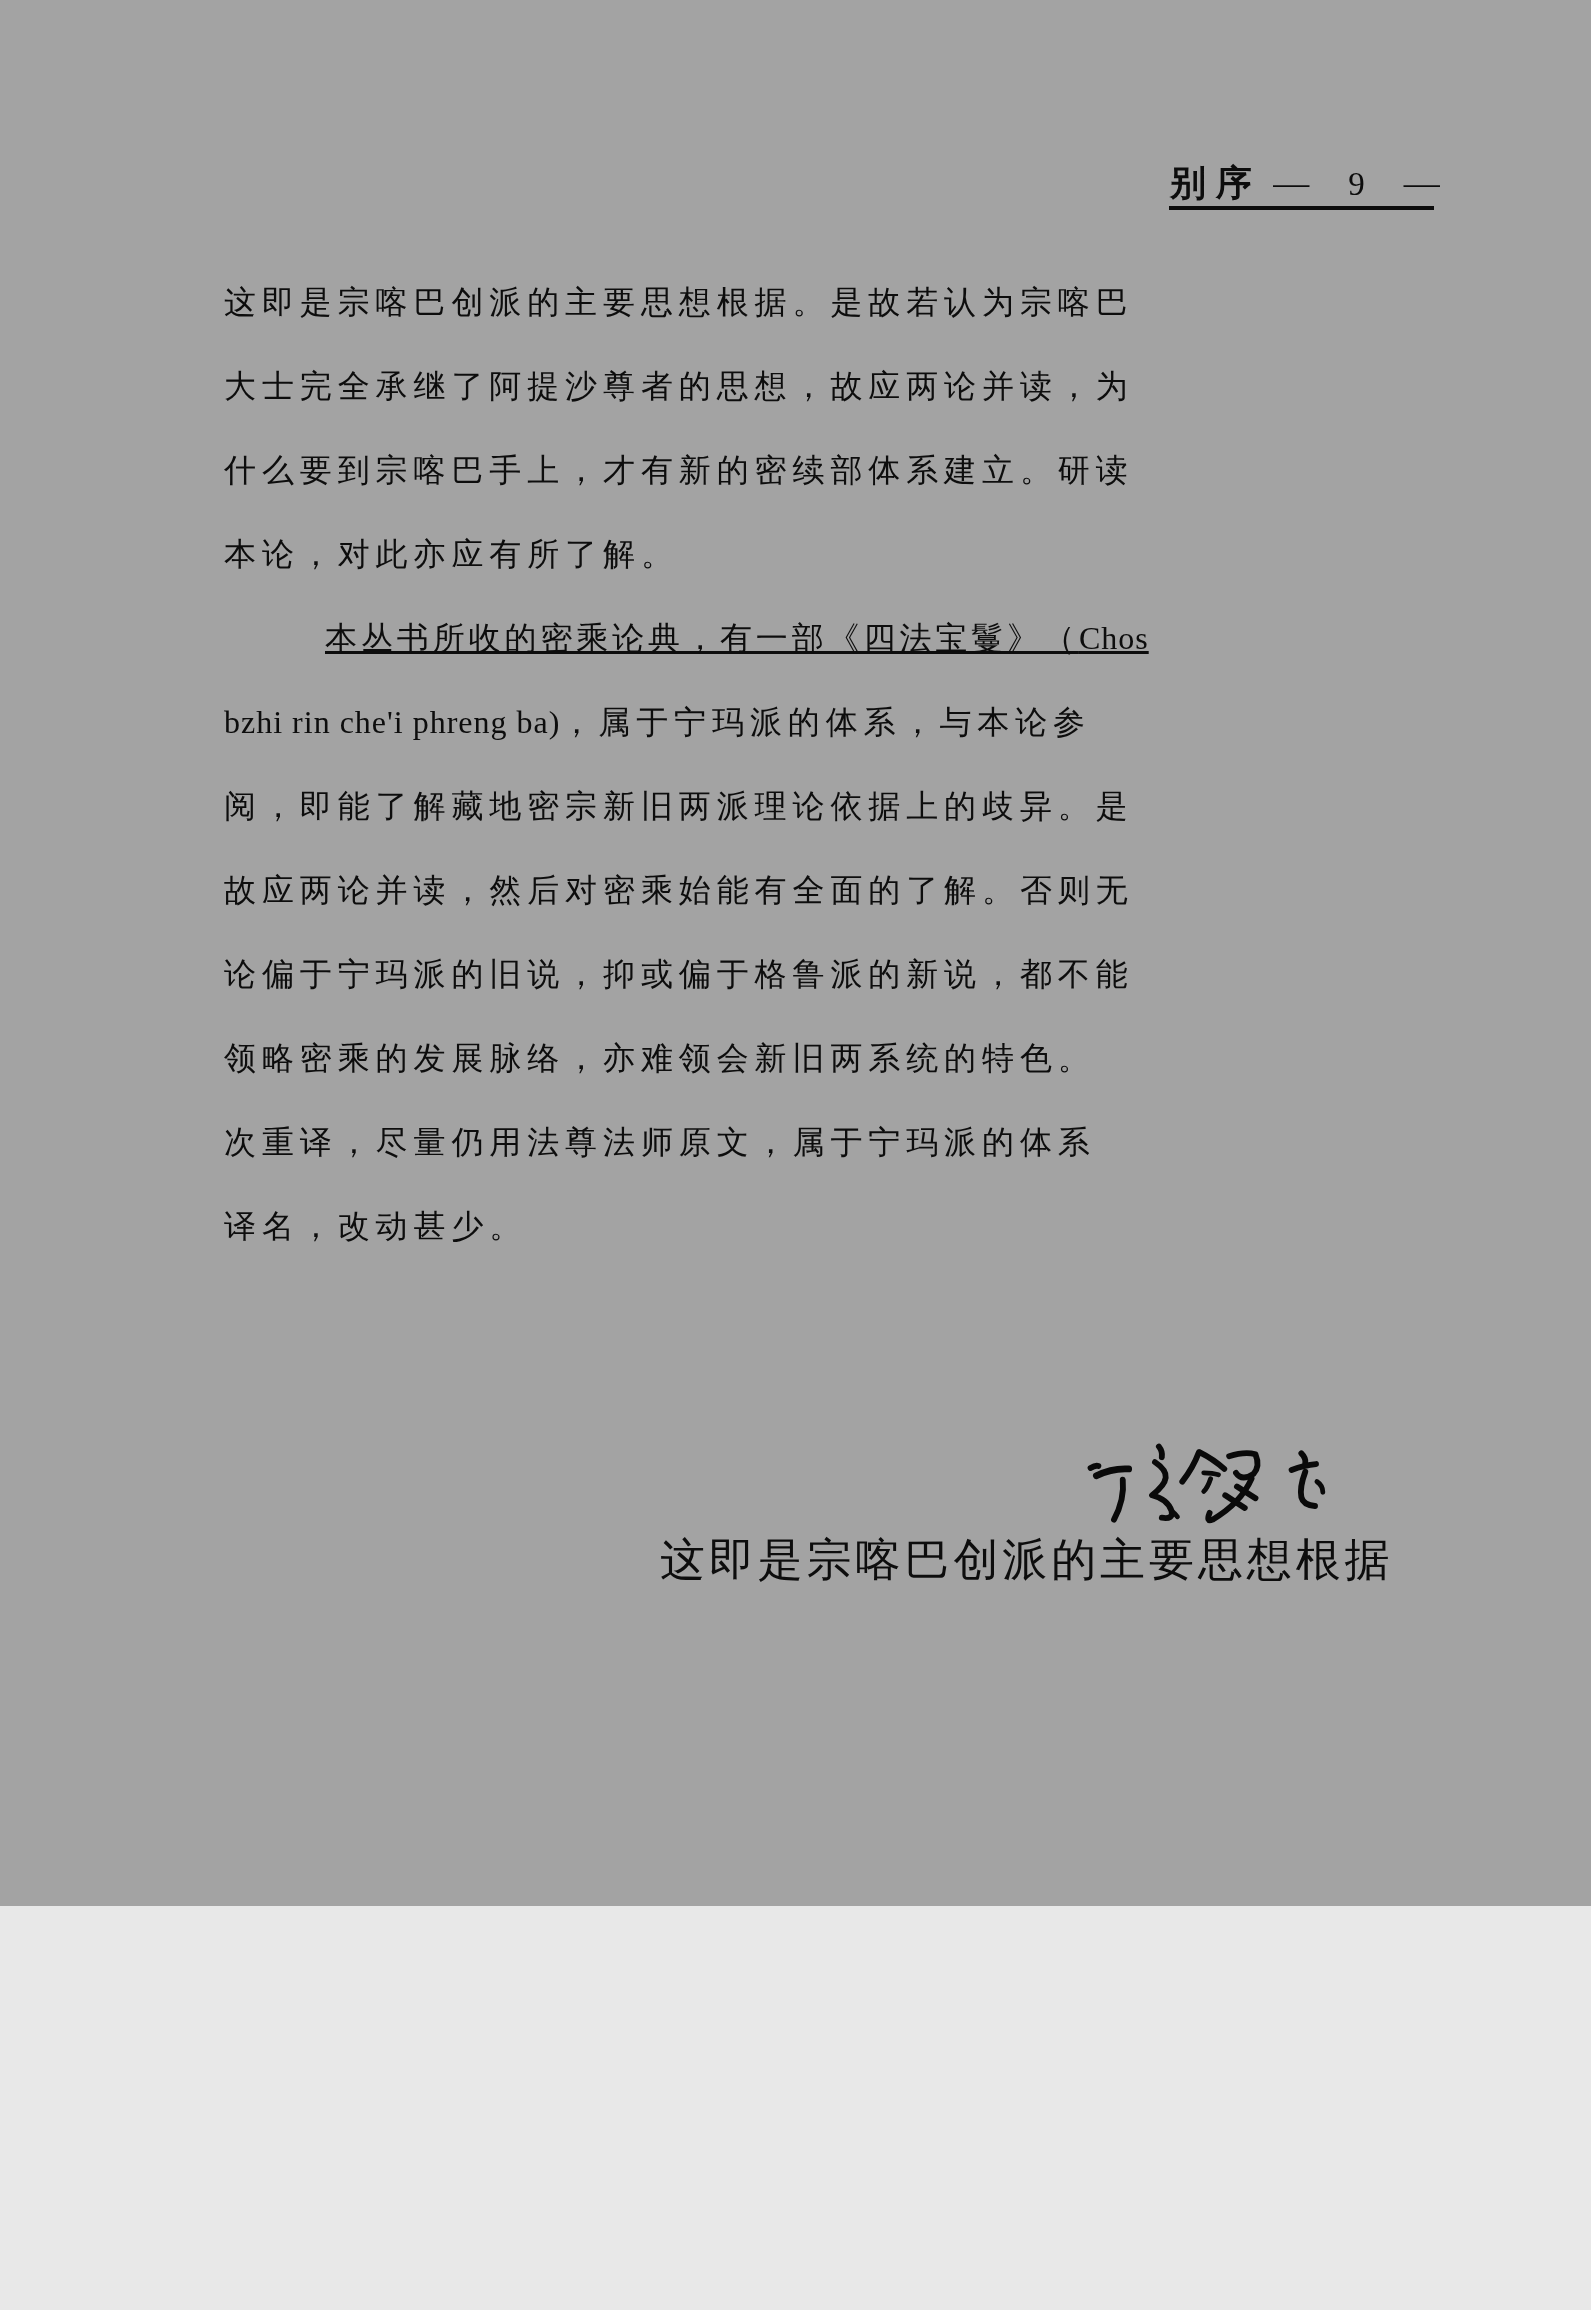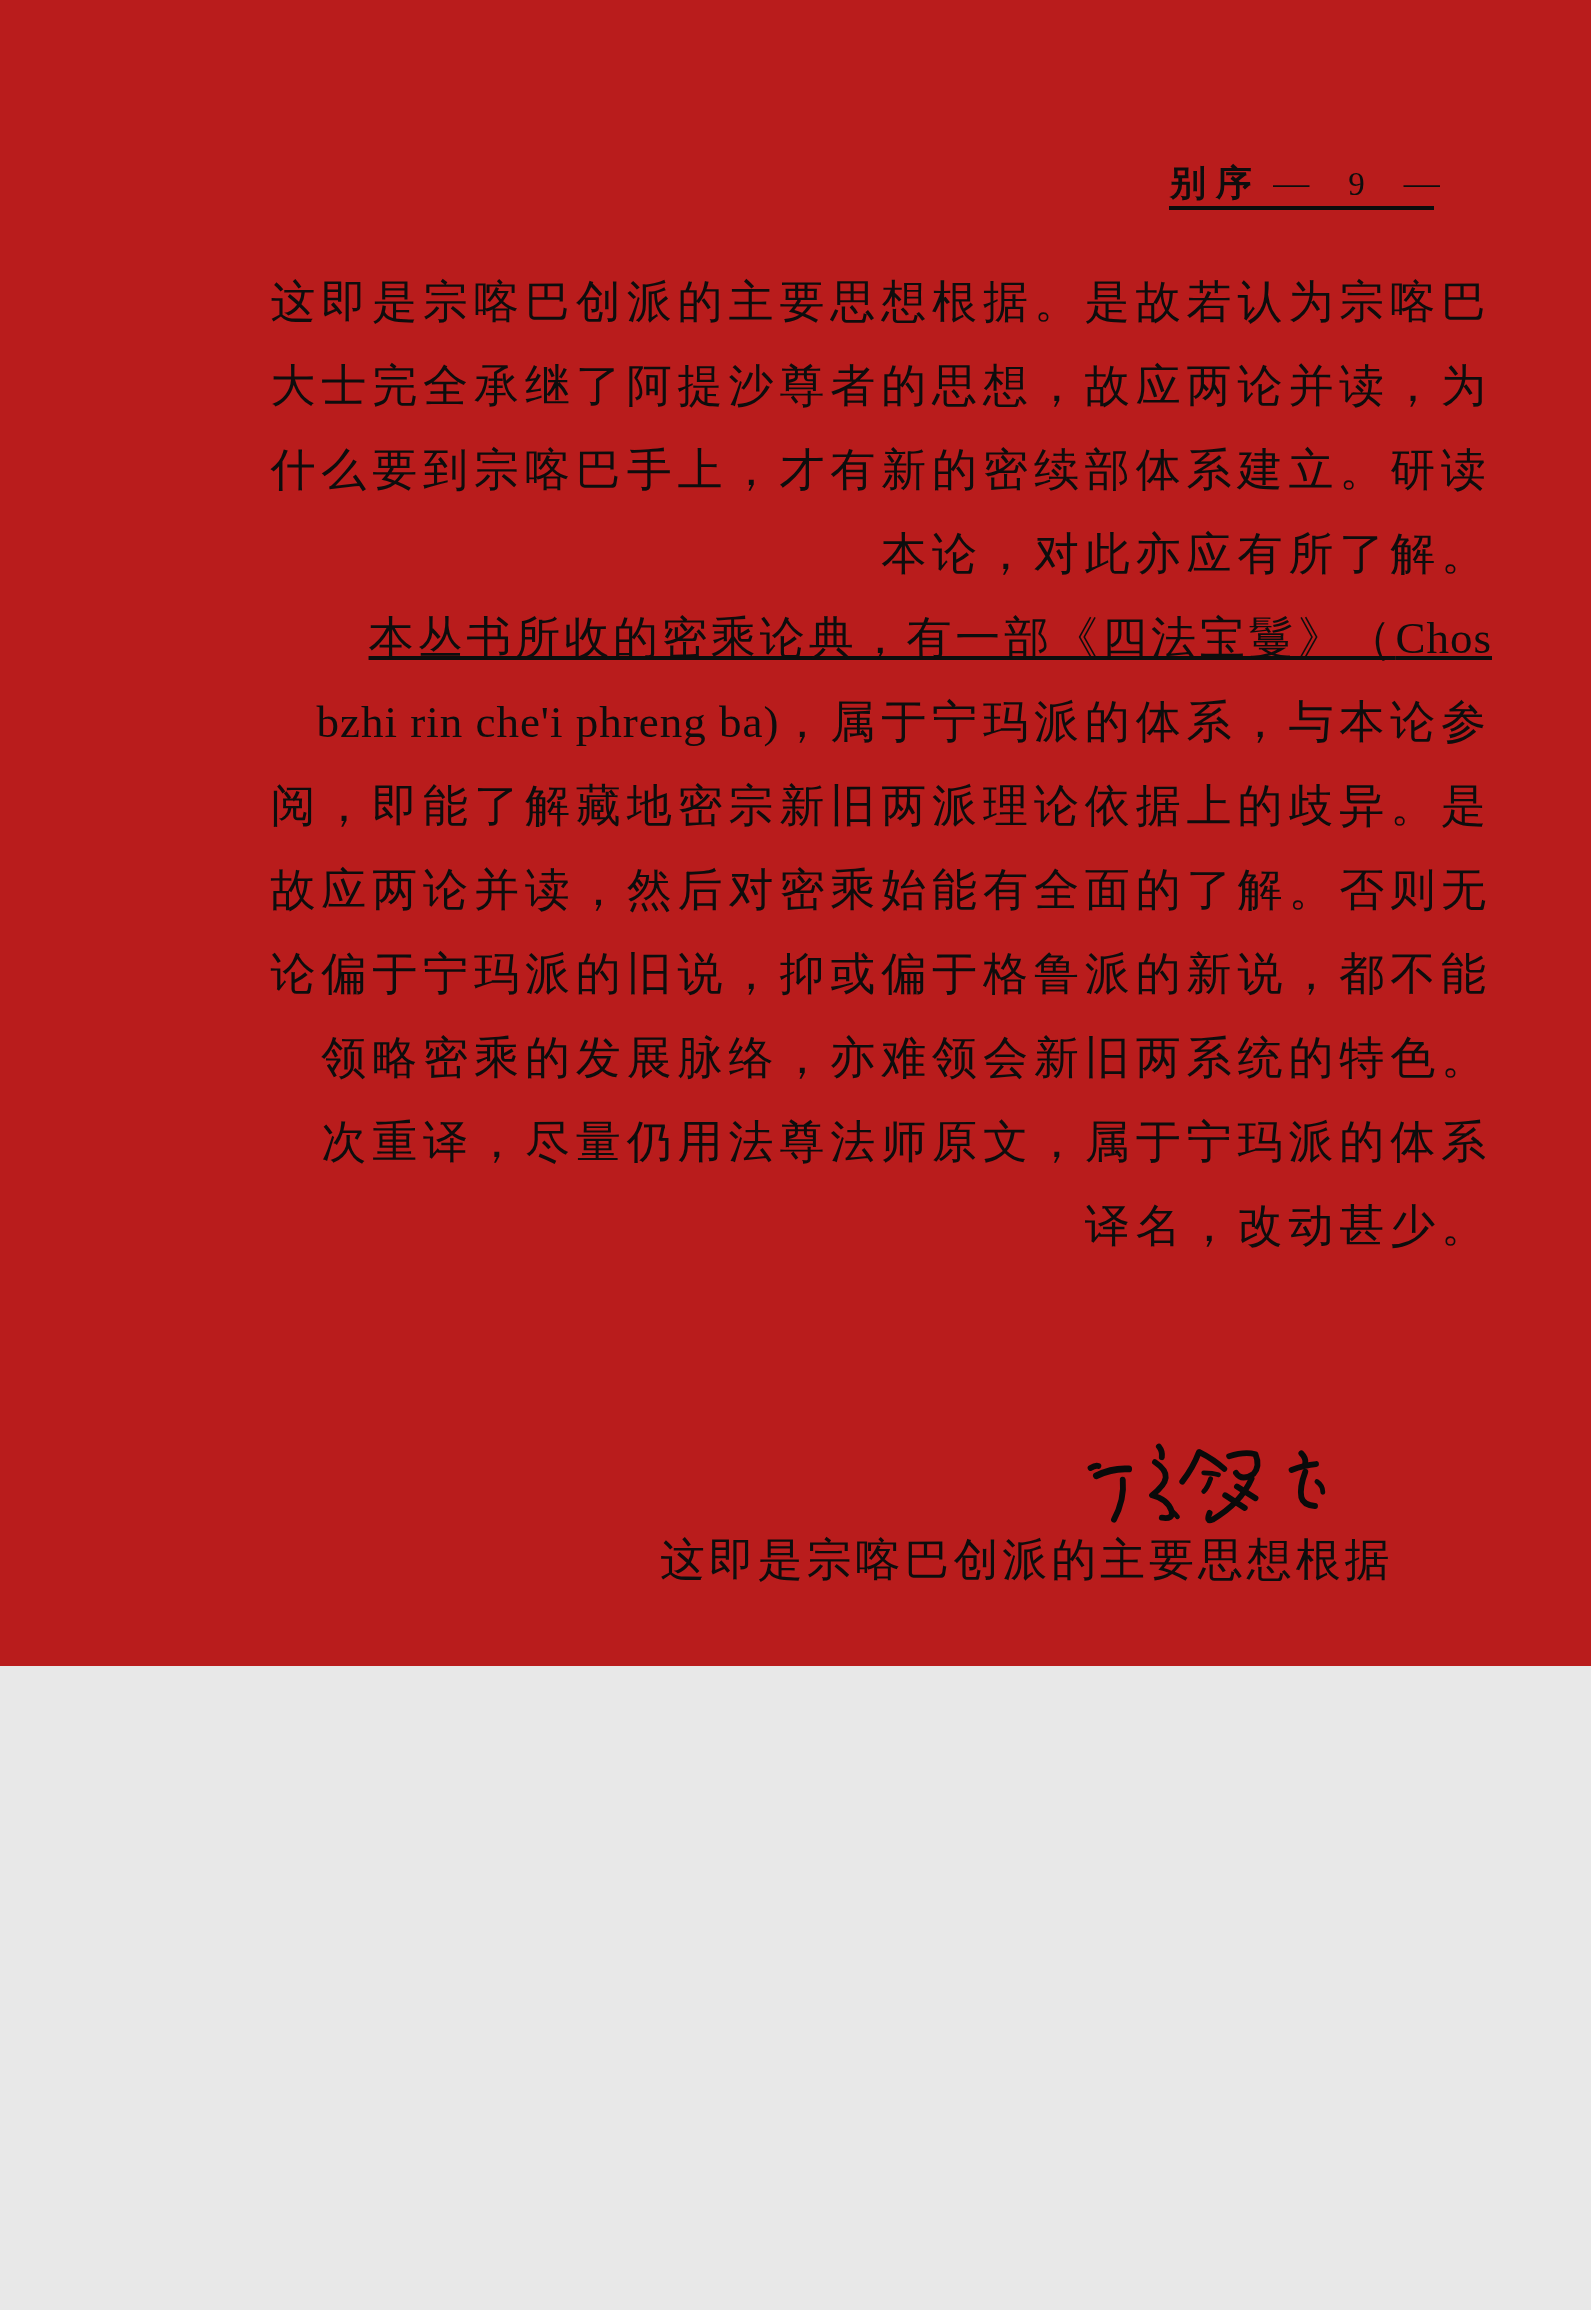--- a/index.html
+++ b/index.html
@@ -1,20 +1,20 @@
 <!DOCTYPE html>
 <html><head>
 <meta charset="utf-8">
 <style>
   html,body { margin:0; padding:0; background:#e8e8e8; }
   #page {
     position:relative;
-    width:1592px; height:1666px;
+    width:1592px; height:1906px;
     margin:0 auto;
-    background:#b91c1c;
+    background:#a3a3a3;
     color:#0d0d0d;
     font-family:"Liberation Serif","DejaVu Serif",serif;
     overflow:hidden;
   }
 
   
   .running-head {
     position:absolute; left:1170px; top:164px;
     display:flex; align-items:baseline;
     font-size:36px; line-height:39px; white-space:nowrap;
@@ -24,23 +24,22 @@
   .running-head .pageno { margin-left:39px; margin-right:39px; font-size:33px; }
   .head-rule {
     position:absolute; left:1169px; top:206px;
     width:265px; height:3.9px; background:#0c0c0c;
   }
 
   
   .body-text { position:absolute; left:224px; top:260px; width:1268px; }
   .line {
     height:84px; line-height:84px;
-    font-size:45px; letter-spacing:5.9px;
+    font-size:32px; letter-spacing:5.9px;
     white-space:nowrap;
-    text-align:right;
   }
   .line.indent { padding-left:101px;text-decoration:underline; }
   .line.ls-tight { letter-spacing:3.9px; }
   .line .latin { letter-spacing:1px; }
 
   
   .signature { position:absolute; left:1073px; top:1432px; width:283px; height:109px; }
   .signature svg { width:100%; height:100%; display:block; }
   .dateline {
     position:absolute; left:660px; top:1533px;

